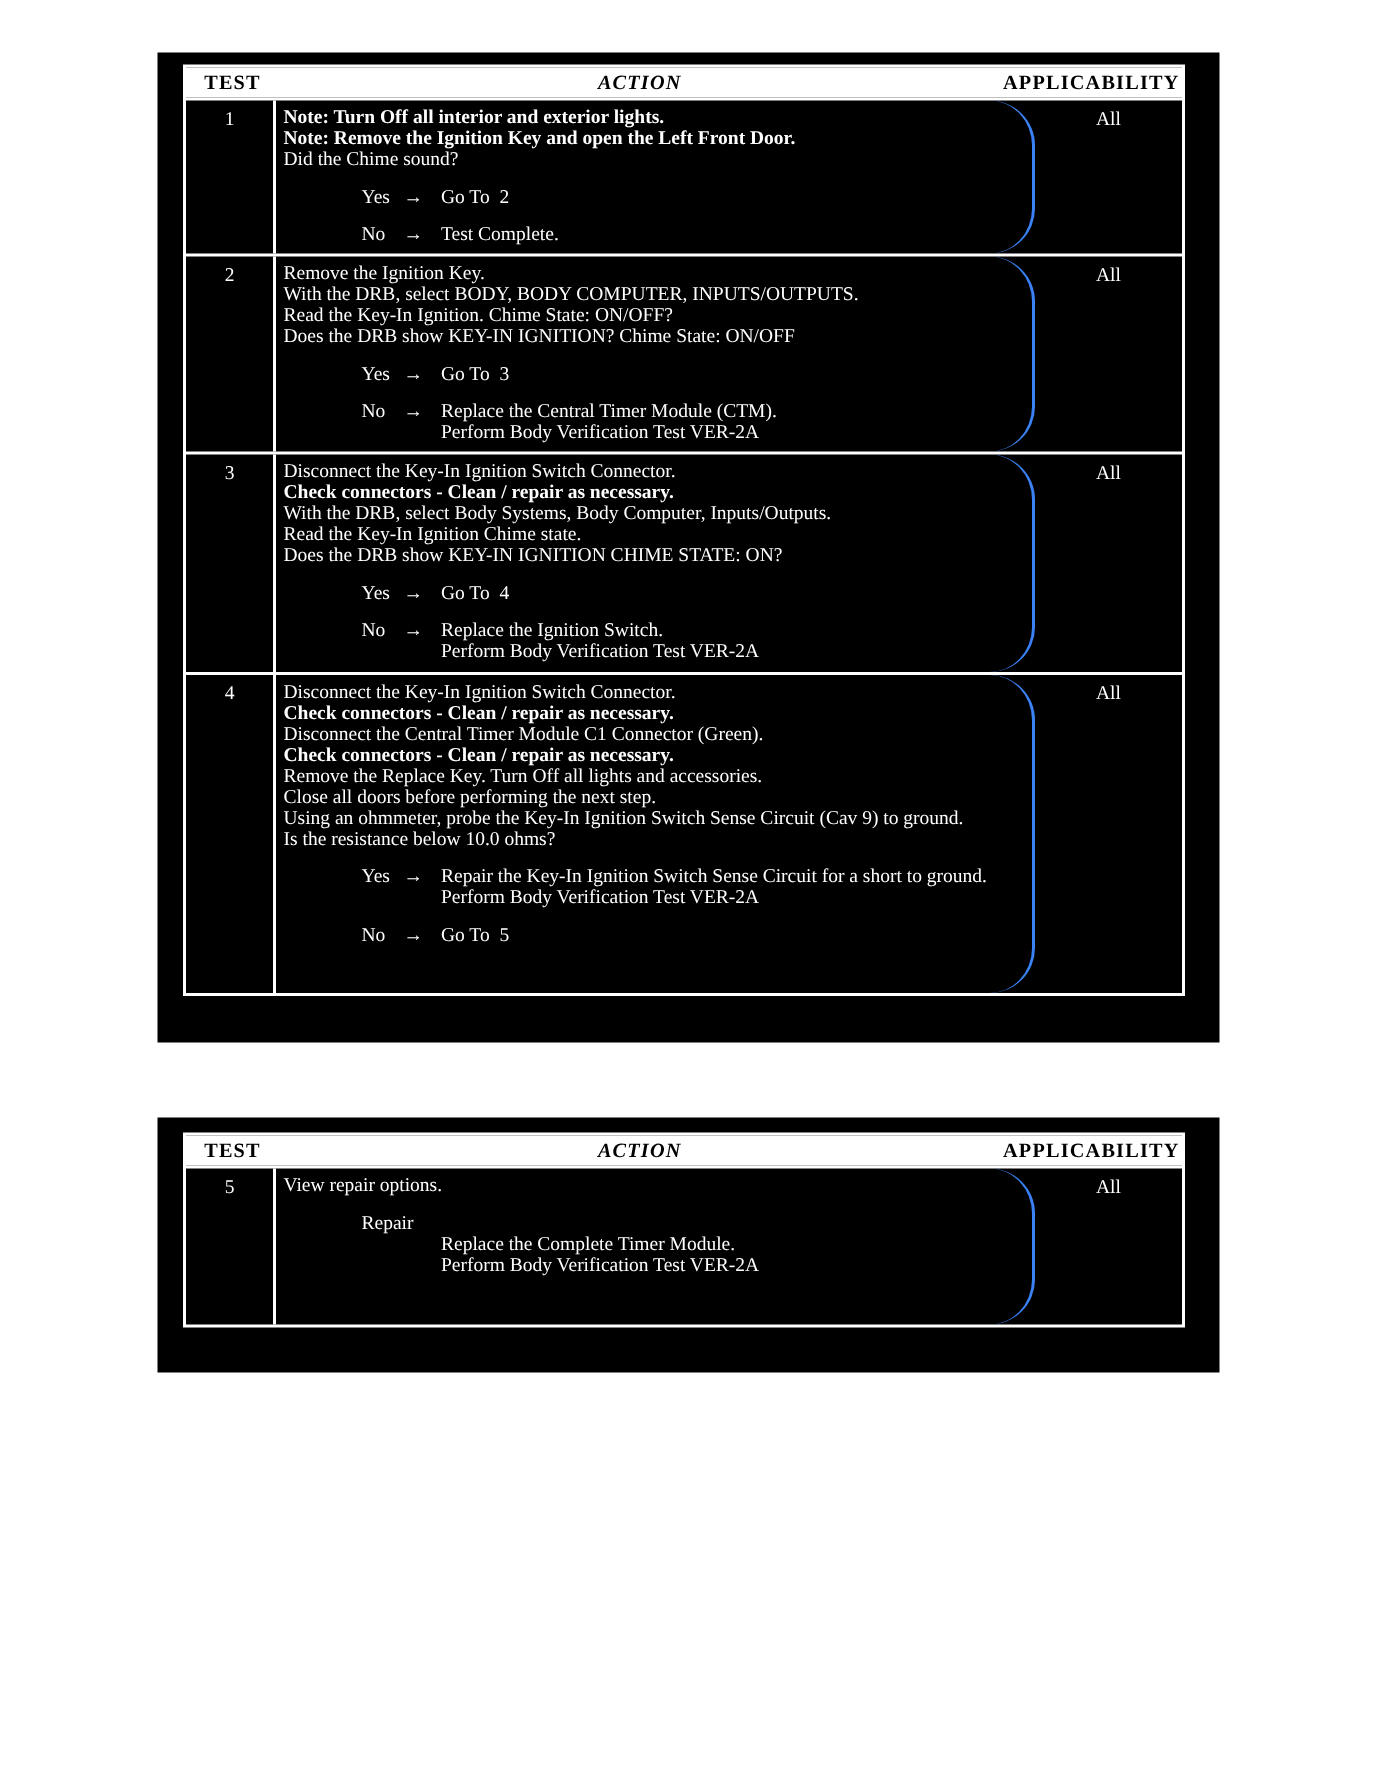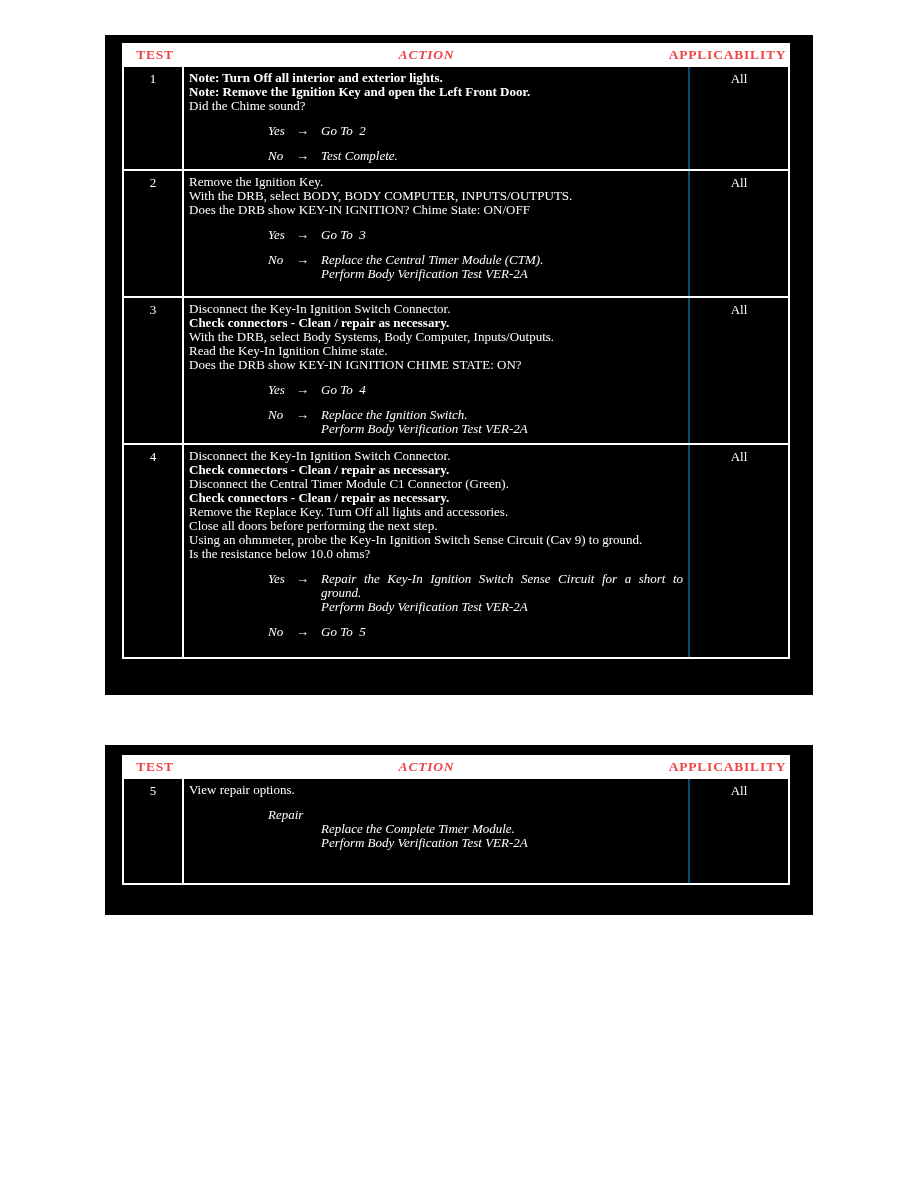--- a/index.html
+++ b/index.html
@@ -17,21 +17,21 @@
     position: absolute;
     left: 17px; right: 23px;
     border: 2px solid #ffffff;
   }
   .panel1 .dtable { top: 8px; }
   .panel2 .dtable { top: 10px; }
 
   .thead {
     display: flex;
     background: #ffffff;
-    color: #ef4444;
+    color: #000000;
     height: 20px;
     align-items: center;
     font-weight: bold;
     font-size: 13.5px;
     letter-spacing: 0.8px;
   }
   .th-test { width: 62px; text-align: center; }
   .th-action { flex: 1; text-align: center; font-style: italic; }
   .th-appl { width: 121px; text-align: center; }
 
@@ -49,34 +49,35 @@
   .panel2 .tbody .trow:nth-child(1) { min-height: 106px; }
 
   .cell-test {
     width: 60px;
     border-right: 2px solid #ffffff;
     text-align: center;
     padding-top: 5px;
   }
   .cell-action {
     flex: 1;
-    border-right: 2px solid #0c4a6e;
+    border-right: 2px solid #3b82f6;
     padding: 4px 5px 6px 5px;
+    border-radius: 30px;
   }
   .cell-appl {
     width: 98px;
     text-align: center;
     padding-top: 5px;
   }
 
   .line { white-space: pre-wrap; }
   .line.b { font-weight: bold; }
   .j { text-align: justify; }
 
-  .decision { display: flex; margin-top: 11px; margin-left: 79px; font-style: italic; }
+  .decision { display: flex; margin-top: 11px; margin-left: 52px; }
   .dlabel { width: 28px; flex-shrink: 0; white-space: pre; }
   .darrow { width: 25px; flex-shrink: 0; }
   .dtext { flex: 1; }
   .dline { white-space: pre-wrap; min-height: 14px; }
 </style>
 </head>
 <body>
 
 <div class="panel panel1">
   <div class="dtable">
@@ -107,20 +108,21 @@
               </div>
             </div>
           </div>
           <div class="cell-appl">All</div>
         </div>
         <div class="trow">
           <div class="cell-test">2</div>
           <div class="cell-action">
             <div class="line">Remove the Ignition Key.</div>
             <div class="line">With the DRB, select BODY, BODY COMPUTER, INPUTS/OUTPUTS.</div>
+            <div class="line">Read the Key-In Ignition. Chime State: ON/OFF?</div>
             <div class="line">Does the DRB show KEY-IN IGNITION? Chime State: ON/OFF</div>
             <div class="decision">
               <span class="dlabel">Yes</span>
               <span class="darrow">→</span>
               <div class="dtext">
                 <div class="dline">Go To  3</div>
               </div>
             </div>
             <div class="decision">
               <span class="dlabel">No</span>

